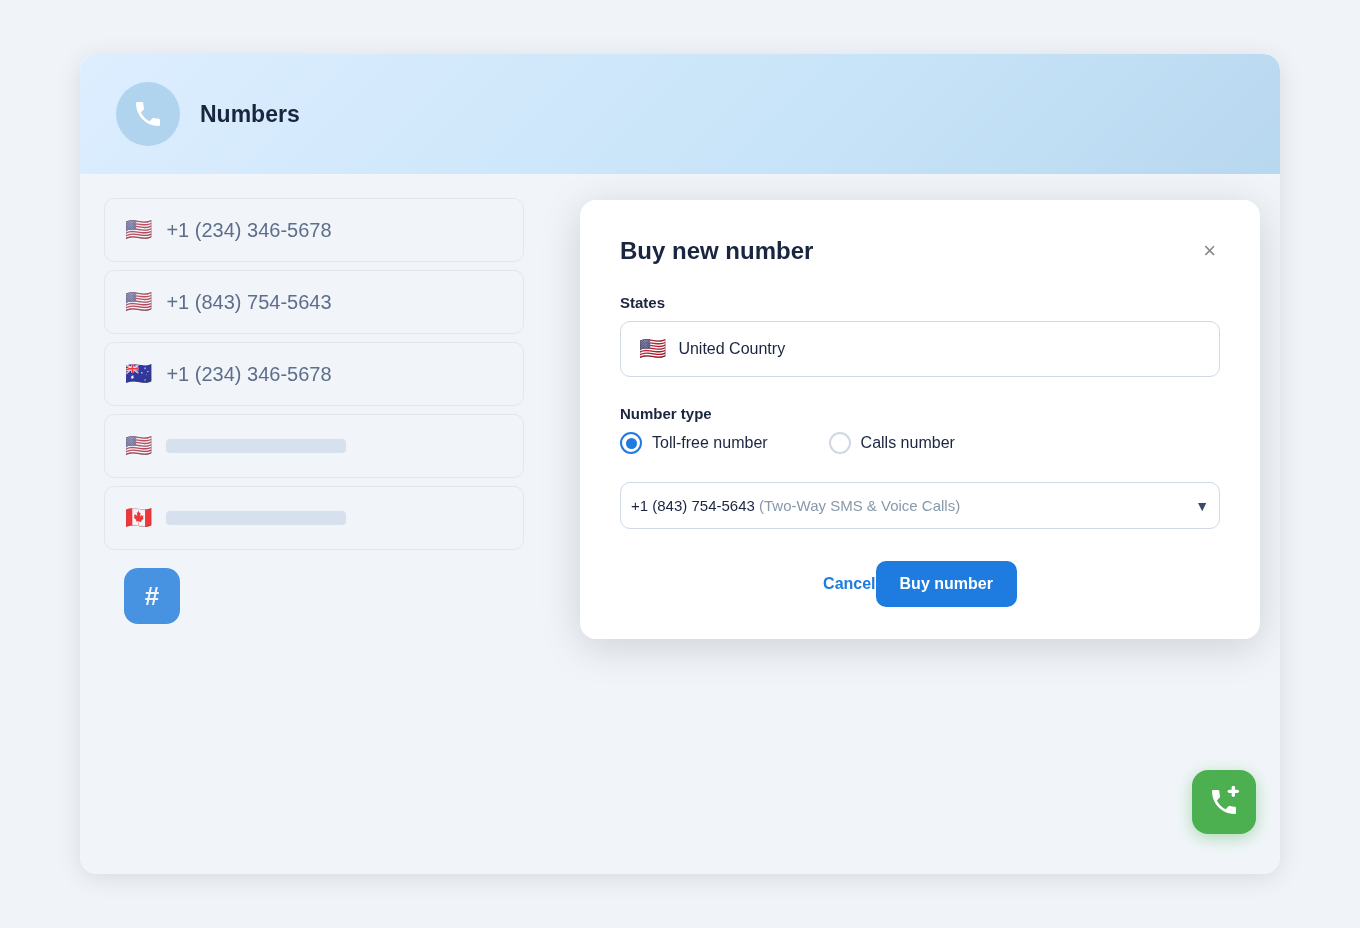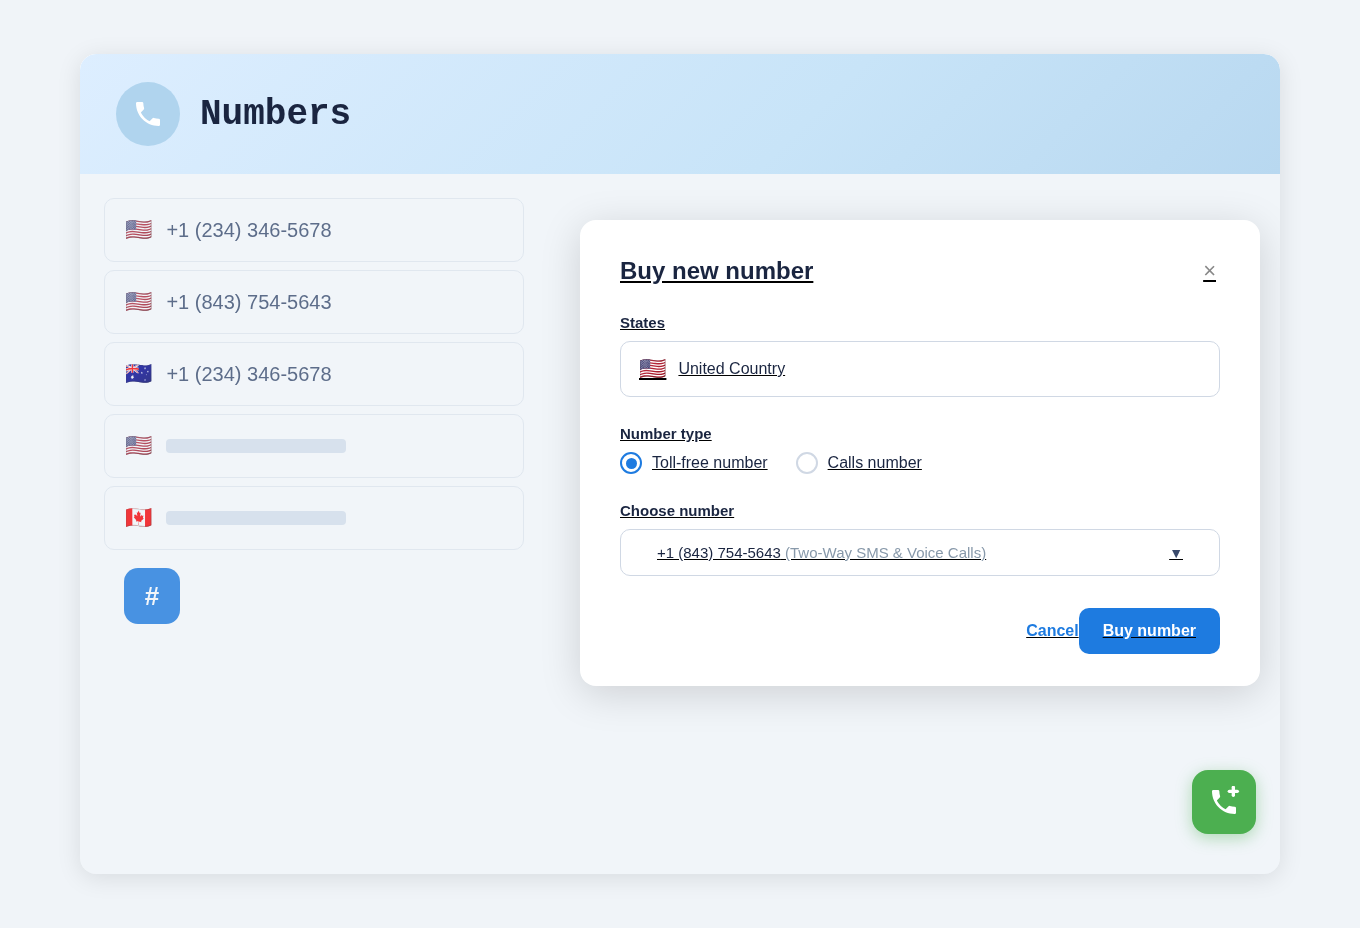--- a/index.html
+++ b/index.html
@@ -43,24 +43,23 @@
       flex-shrink: 0;
     }
 
     .header-icon-circle svg {
       width: 32px;
       height: 32px;
       fill: white;
     }
 
     .page-title {
-      font-size: 36px;
+      font-size: 23px;
       font-weight: 700;
       color: #1a2540;
-      font-family: Liberation Mono, monospace;
     }
 
     
     .main-content {
       display: flex;
       position: relative;
       min-height: 700px;
       padding: 24px;
       gap: 0;
     }
@@ -138,22 +137,21 @@
       padding: 20px 20px 0 0;
     }
 
     .modal {
       background: #fff;
       border-radius: 16px;
       box-shadow: 0 8px 40px rgba(0,0,0,0.15);
       width: 680px;
       padding: 36px 40px 32px 40px;
       position: relative;
-      margin-top: 26px;
-      text-decoration: underline;
+      margin-top: 6px;
     }
 
     .modal-header {
       display: flex;
       align-items: center;
       justify-content: space-between;
       margin-bottom: 28px;
     }
 
     .modal-title {
@@ -201,21 +199,21 @@
       font-weight: 500;
     }
 
     
     .number-type-section {
       margin-bottom: 28px;
     }
 
     .radio-group {
       display: flex;
-      gap: 28px;
+      gap: 61px;
       align-items: center;
     }
 
     .radio-option {
       display: flex;
       align-items: center;
       gap: 10px;
       cursor: pointer;
     }
 
@@ -249,21 +247,21 @@
     }
 
     
     .choose-number-section {
       margin-bottom: 32px;
     }
 
     .number-dropdown {
       border: 1.5px solid #d0d8e4;
       border-radius: 10px;
-      padding: 14px 36px;
+      padding: 14px 10px;
       display: flex;
       align-items: center;
       justify-content: space-between;
       cursor: pointer;
       background: #fff;
     }
 
     .number-dropdown .number-value {
       font-size: 15px;
       color: #1a2540;
@@ -277,21 +275,21 @@
 
     .dropdown-arrow {
       color: #3a4a6b;
       font-size: 14px;
     }
 
     
     .modal-actions {
       display: flex;
       align-items: center;
-      justify-content: flex-end;
+      justify-content: center;
     }
 
     .cancel-btn {
       background: none;
       border: none;
       color: #1e7be0;
       font-size: 16px;
       font-weight: 600;
       cursor: pointer;
       padding: 10px 0;
@@ -413,21 +411,20 @@
 
             <div class="radio-option">
               <div class="radio-circle"></div>
               <span class="radio-label">Calls number</span>
             </div>
 
           </div>
         </div>
 
         <div class="choose-number-section">
-          <div class="field-label">Choose number</div>
           <div class="number-dropdown">
             <span class="number-value">
               <span>+1 (843) 754-5643</span>
               <span class="number-desc">(Two-Way SMS &amp; Voice Calls)</span>
             </span>
             <span class="dropdown-arrow">▼</span>
           </div>
         </div>
 
         <div class="modal-actions">

